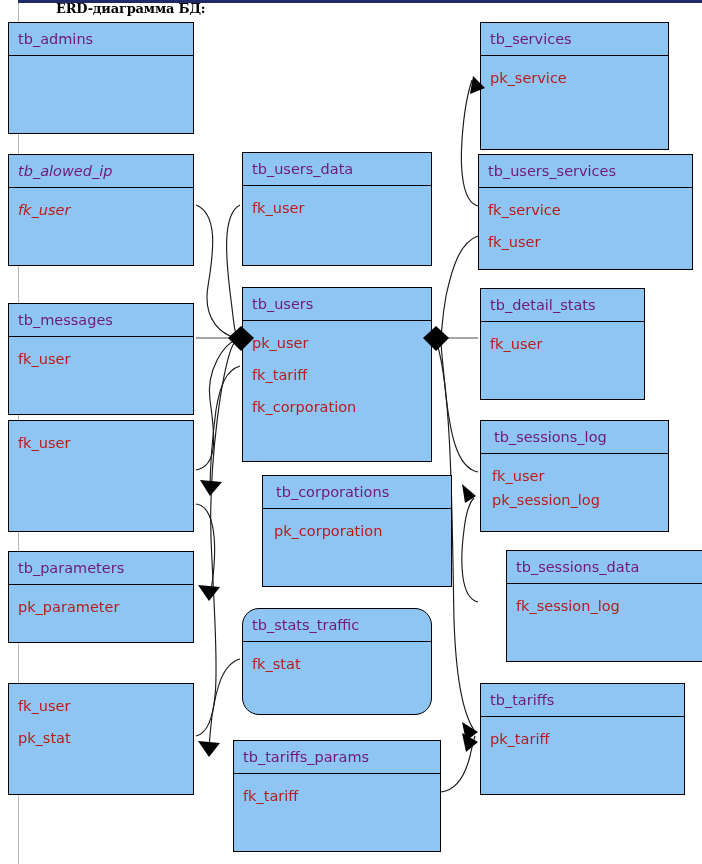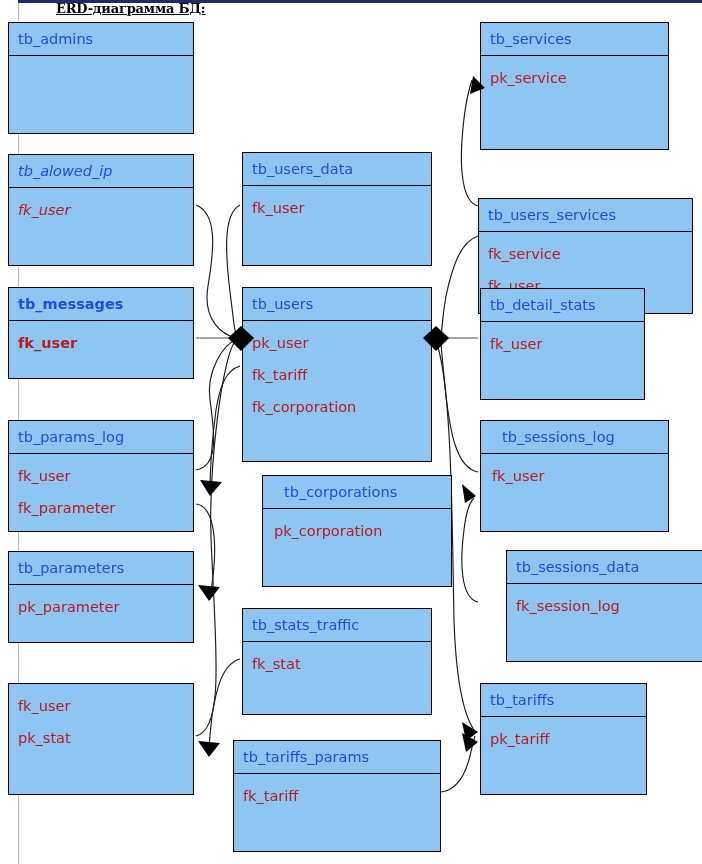--- a/index.html
+++ b/index.html
@@ -36,56 +36,55 @@
     background: #b8b8b8;
   }
   .doc-title {
     position: absolute;
     left: 56px;
     top: 1px;
     font-family: "DejaVu Serif", serif;
     font-weight: bold;
     font-size: 13px;
     color: #000000;
-    text-decoration: underline;
     white-space: nowrap;
     letter-spacing: -0.2px;
   }
 
   
   .entity {
     position: absolute;
     box-sizing: border-box;
     background: #8FC5F2;
     border: 1.4px solid #000000;
     z-index: 3;
   }
   .entity .ename {
     box-sizing: border-box;
     height: 33px;
     line-height: 33px;
     padding-left: 9px;
     font-size: 14.5px;
-    color: #1d4ed8;
+    color: #701a75;
     border-bottom: 1.4px solid #000000;
     white-space: nowrap;
     overflow: hidden;
   }
   .entity .attrs {
     padding: 6px 0 0 9px;
   }
   .entity .attr {
     font-size: 14.5px;
     line-height: 32px;
     color: #b91c1c;
     white-space: nowrap;
     height: 32px;
     overflow: hidden;
   }
-  .entity.indent .ename { padding-left: 21px; }
+  .entity.indent .ename { padding-left: 13px; }
   .entity.indent .attrs { padding-left: 11px; }
 
   
   #links {
     position: absolute;
     left: 0;
     top: 0;
     width: 702px;
     height: 864px;
     z-index: 2;
@@ -149,32 +148,30 @@
     <div class="attrs"></div>
   </div>
 
   <div class="entity" style="left:8px; top:154px; width:186px; height:112px;font-style:italic;">
     <div class="ename">tb_alowed_ip</div>
     <div class="attrs">
       <div class="attr">fk_user</div>
     </div>
   </div>
 
-  <div class="entity" style="left:8px; top:287px; width:186px; height:92px;font-weight:bold;">
+  <div class="entity" style="left:8px; top:303px; width:186px; height:112px;">
     <div class="ename">tb_messages</div>
     <div class="attrs">
       <div class="attr">fk_user</div>
     </div>
   </div>
 
   <div class="entity" style="left:8px; top:420px; width:186px; height:112px;">
-    <div class="ename">tb_params_log</div>
-    <div class="attrs">
-      <div class="attr">fk_user</div>
-      <div class="attr">fk_parameter</div>
+    <div class="attrs">
+      <div class="attr">fk_user</div>
     </div>
   </div>
 
   <div class="entity" style="left:8px; top:551px; width:186px; height:92px;">
     <div class="ename">tb_parameters</div>
     <div class="attrs">
       <div class="attr">pk_parameter</div>
     </div>
   </div>
 
@@ -201,71 +198,72 @@
     </div>
   </div>
 
   <div class="entity indent" style="left:242px; top:475px; width:190px; height:112px;margin-left:20px;">
     <div class="ename">tb_corporations</div>
     <div class="attrs">
       <div class="attr">pk_corporation</div>
     </div>
   </div>
 
-  <div class="entity" style="left:242px; top:608px; width:190px; height:107px;">
+  <div class="entity" style="left:242px; top:608px; width:190px; height:107px;border-radius:17px;">
     <div class="ename">tb_stats_traffic</div>
     <div class="attrs">
       <div class="attr">fk_stat</div>
     </div>
   </div>
 
   <div class="entity" style="left:233px; top:740px; width:208px; height:112px;">
     <div class="ename">tb_tariffs_params</div>
     <div class="attrs">
       <div class="attr">fk_tariff</div>
     </div>
   </div>
 
   <div class="entity" style="left:480px; top:22px; width:189px; height:128px;">
     <div class="ename">tb_services</div>
     <div class="attrs">
       <div class="attr">pk_service</div>
     </div>
   </div>
 
-  <div class="entity" style="left:478px; top:154px; width:215px; height:116px;margin-top:44px;">
+  <div class="entity" style="left:478px; top:154px; width:215px; height:116px;">
     <div class="ename">tb_users_services</div>
     <div class="attrs">
       <div class="attr">fk_service</div>
       <div class="attr">fk_user</div>
     </div>
   </div>
 
   <div class="entity" style="left:480px; top:288px; width:165px; height:112px;">
     <div class="ename">tb_detail_stats</div>
     <div class="attrs">
       <div class="attr">fk_user</div>
     </div>
   </div>
 
   <div class="entity indent" style="left:480px; top:420px; width:189px; height:112px;">
     <div class="ename">tb_sessions_log</div>
     <div class="attrs">
       <div class="attr">fk_user</div>
+      <div class="attr" style="margin-top:-8px;">pk_session_log</div>
     </div>
   </div>
 
   <div class="entity" style="left:478px; top:550px; width:212px; height:112px;margin-left:28px;">
     <div class="ename">tb_sessions_data</div>
     <div class="attrs">
       <div class="attr">fk_session_log</div>
     </div>
   </div>
 
-  <div class="entity" style="left:480px; top:683px; width:167px; height:112px;">
+  <div class="entity" style="left:480px; top:683px; width:205px; height:112px;">
     <div class="ename">tb_tariffs</div>
     <div class="attrs">
       <div class="attr">pk_tariff</div>
     </div>
   </div>
 
   <svg id="links-over" viewBox="0 0 702 864">
 
     <polygon class="mark" points="228,338 241,326 254,338 241,351"></polygon>
 

